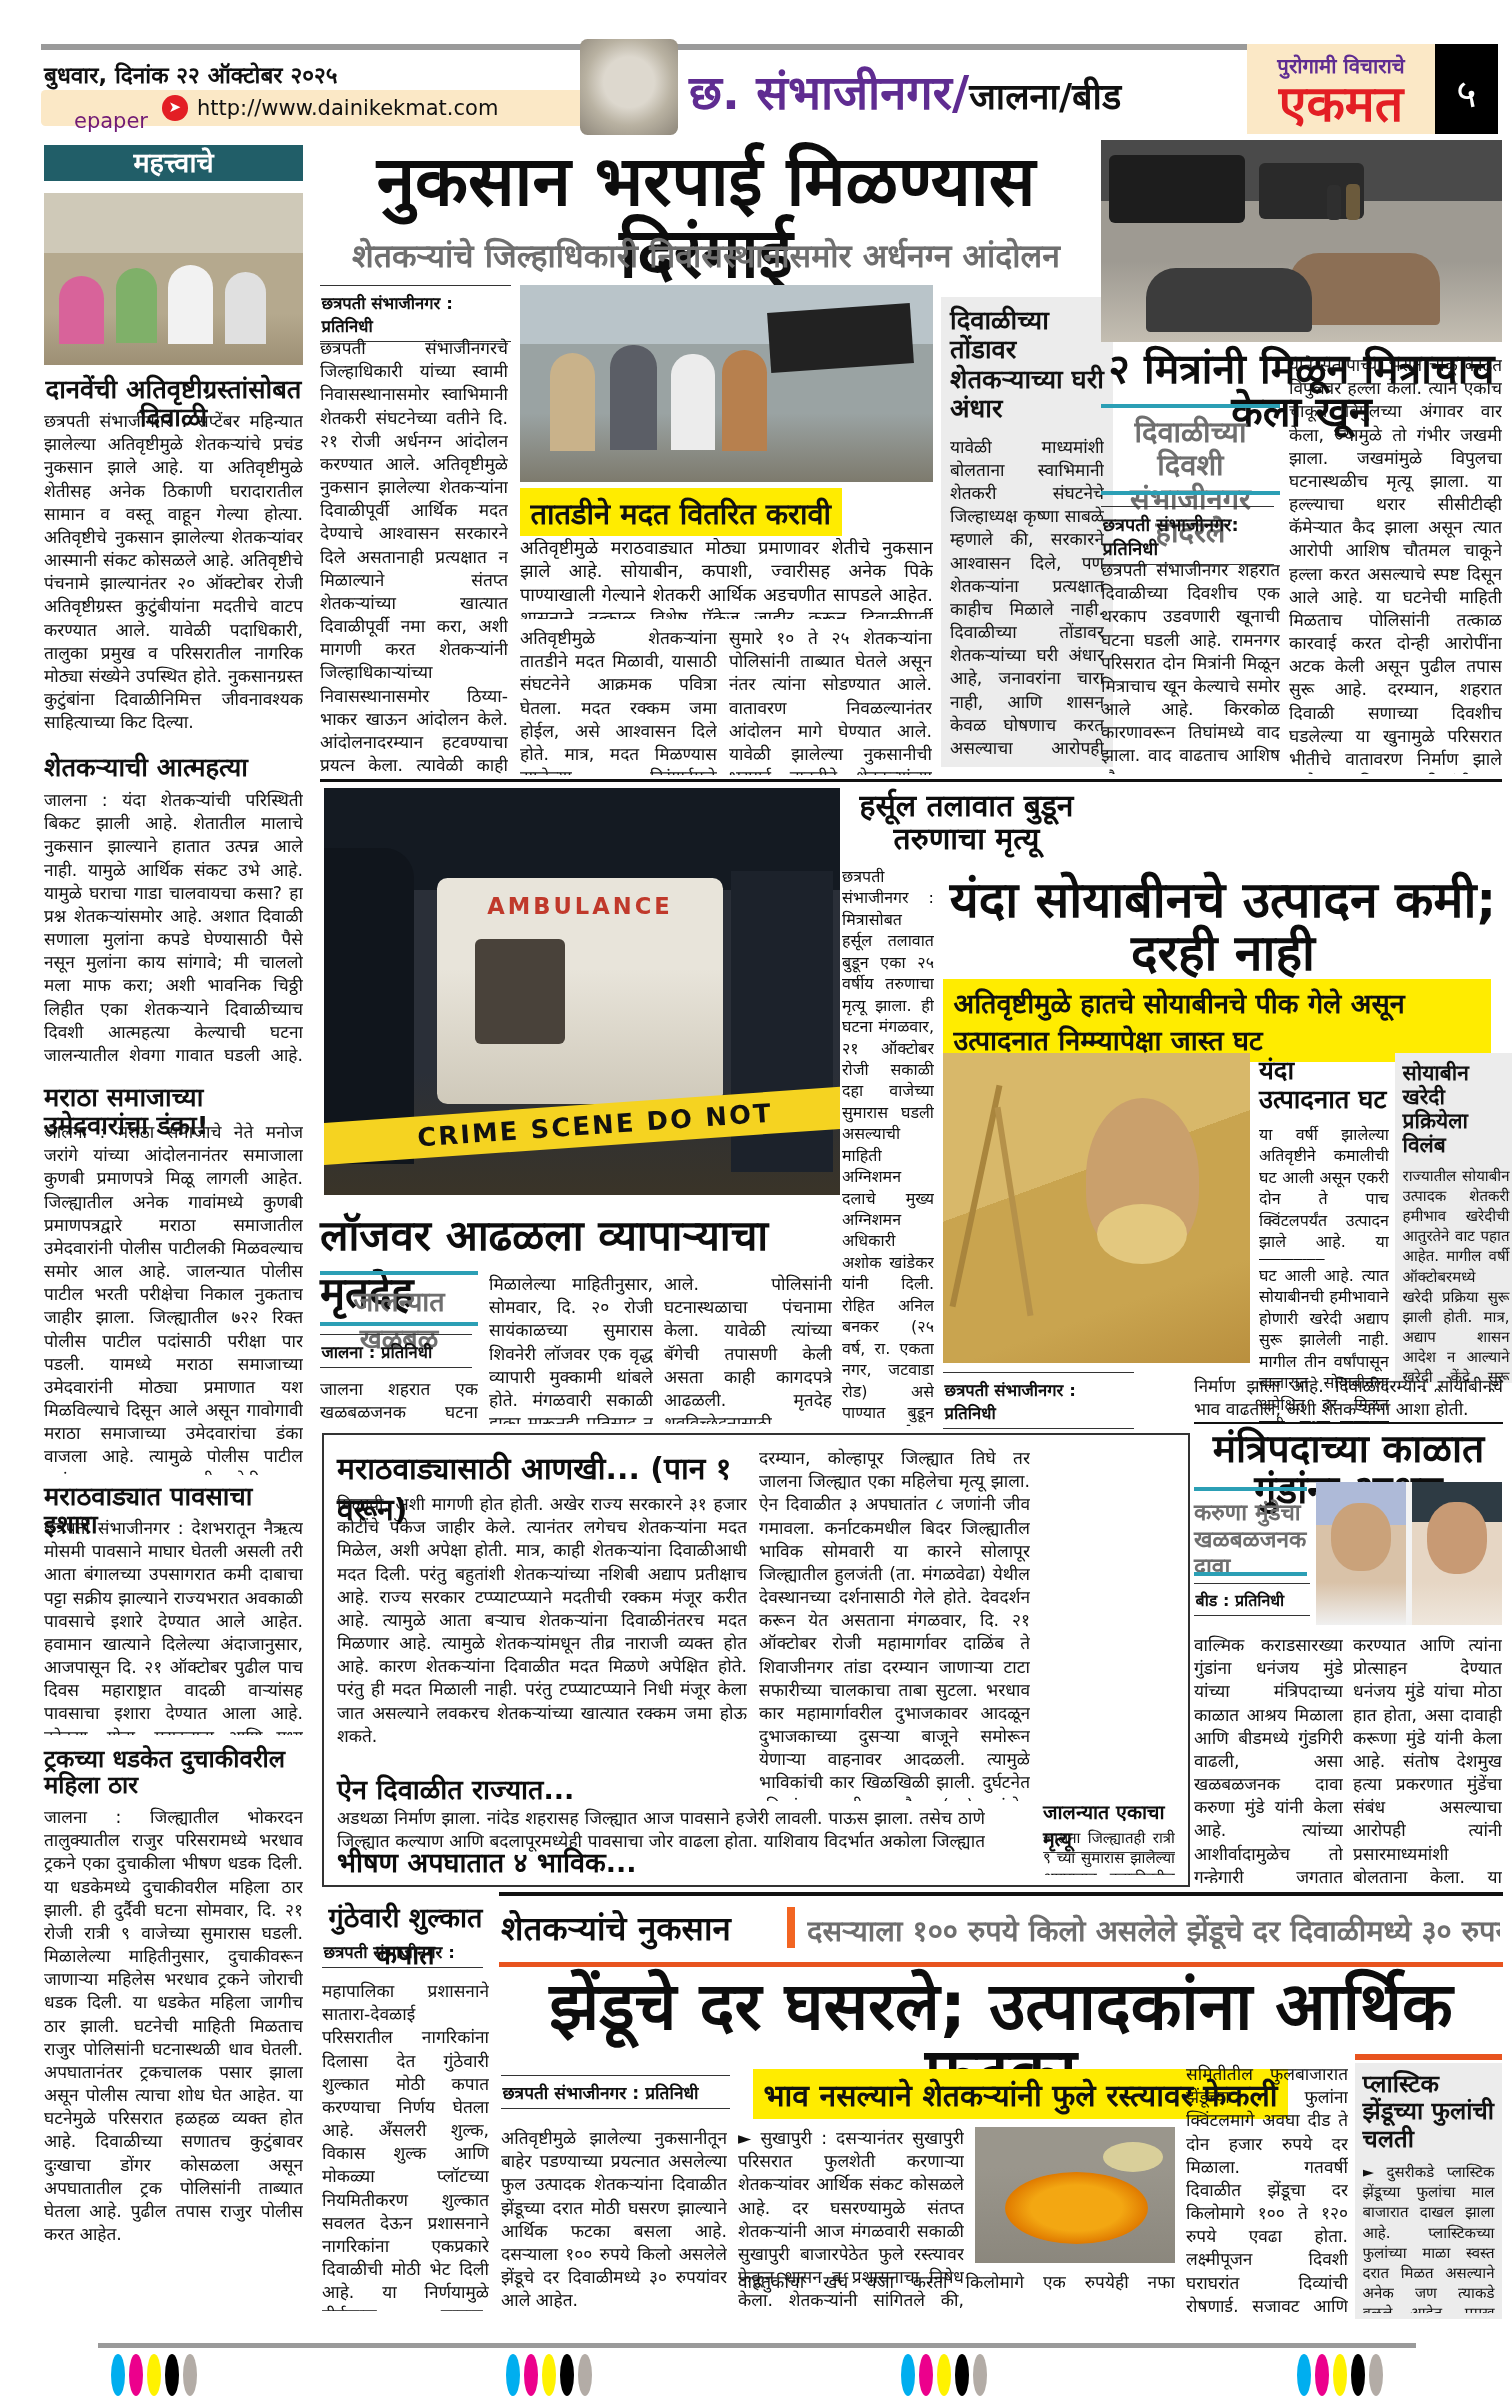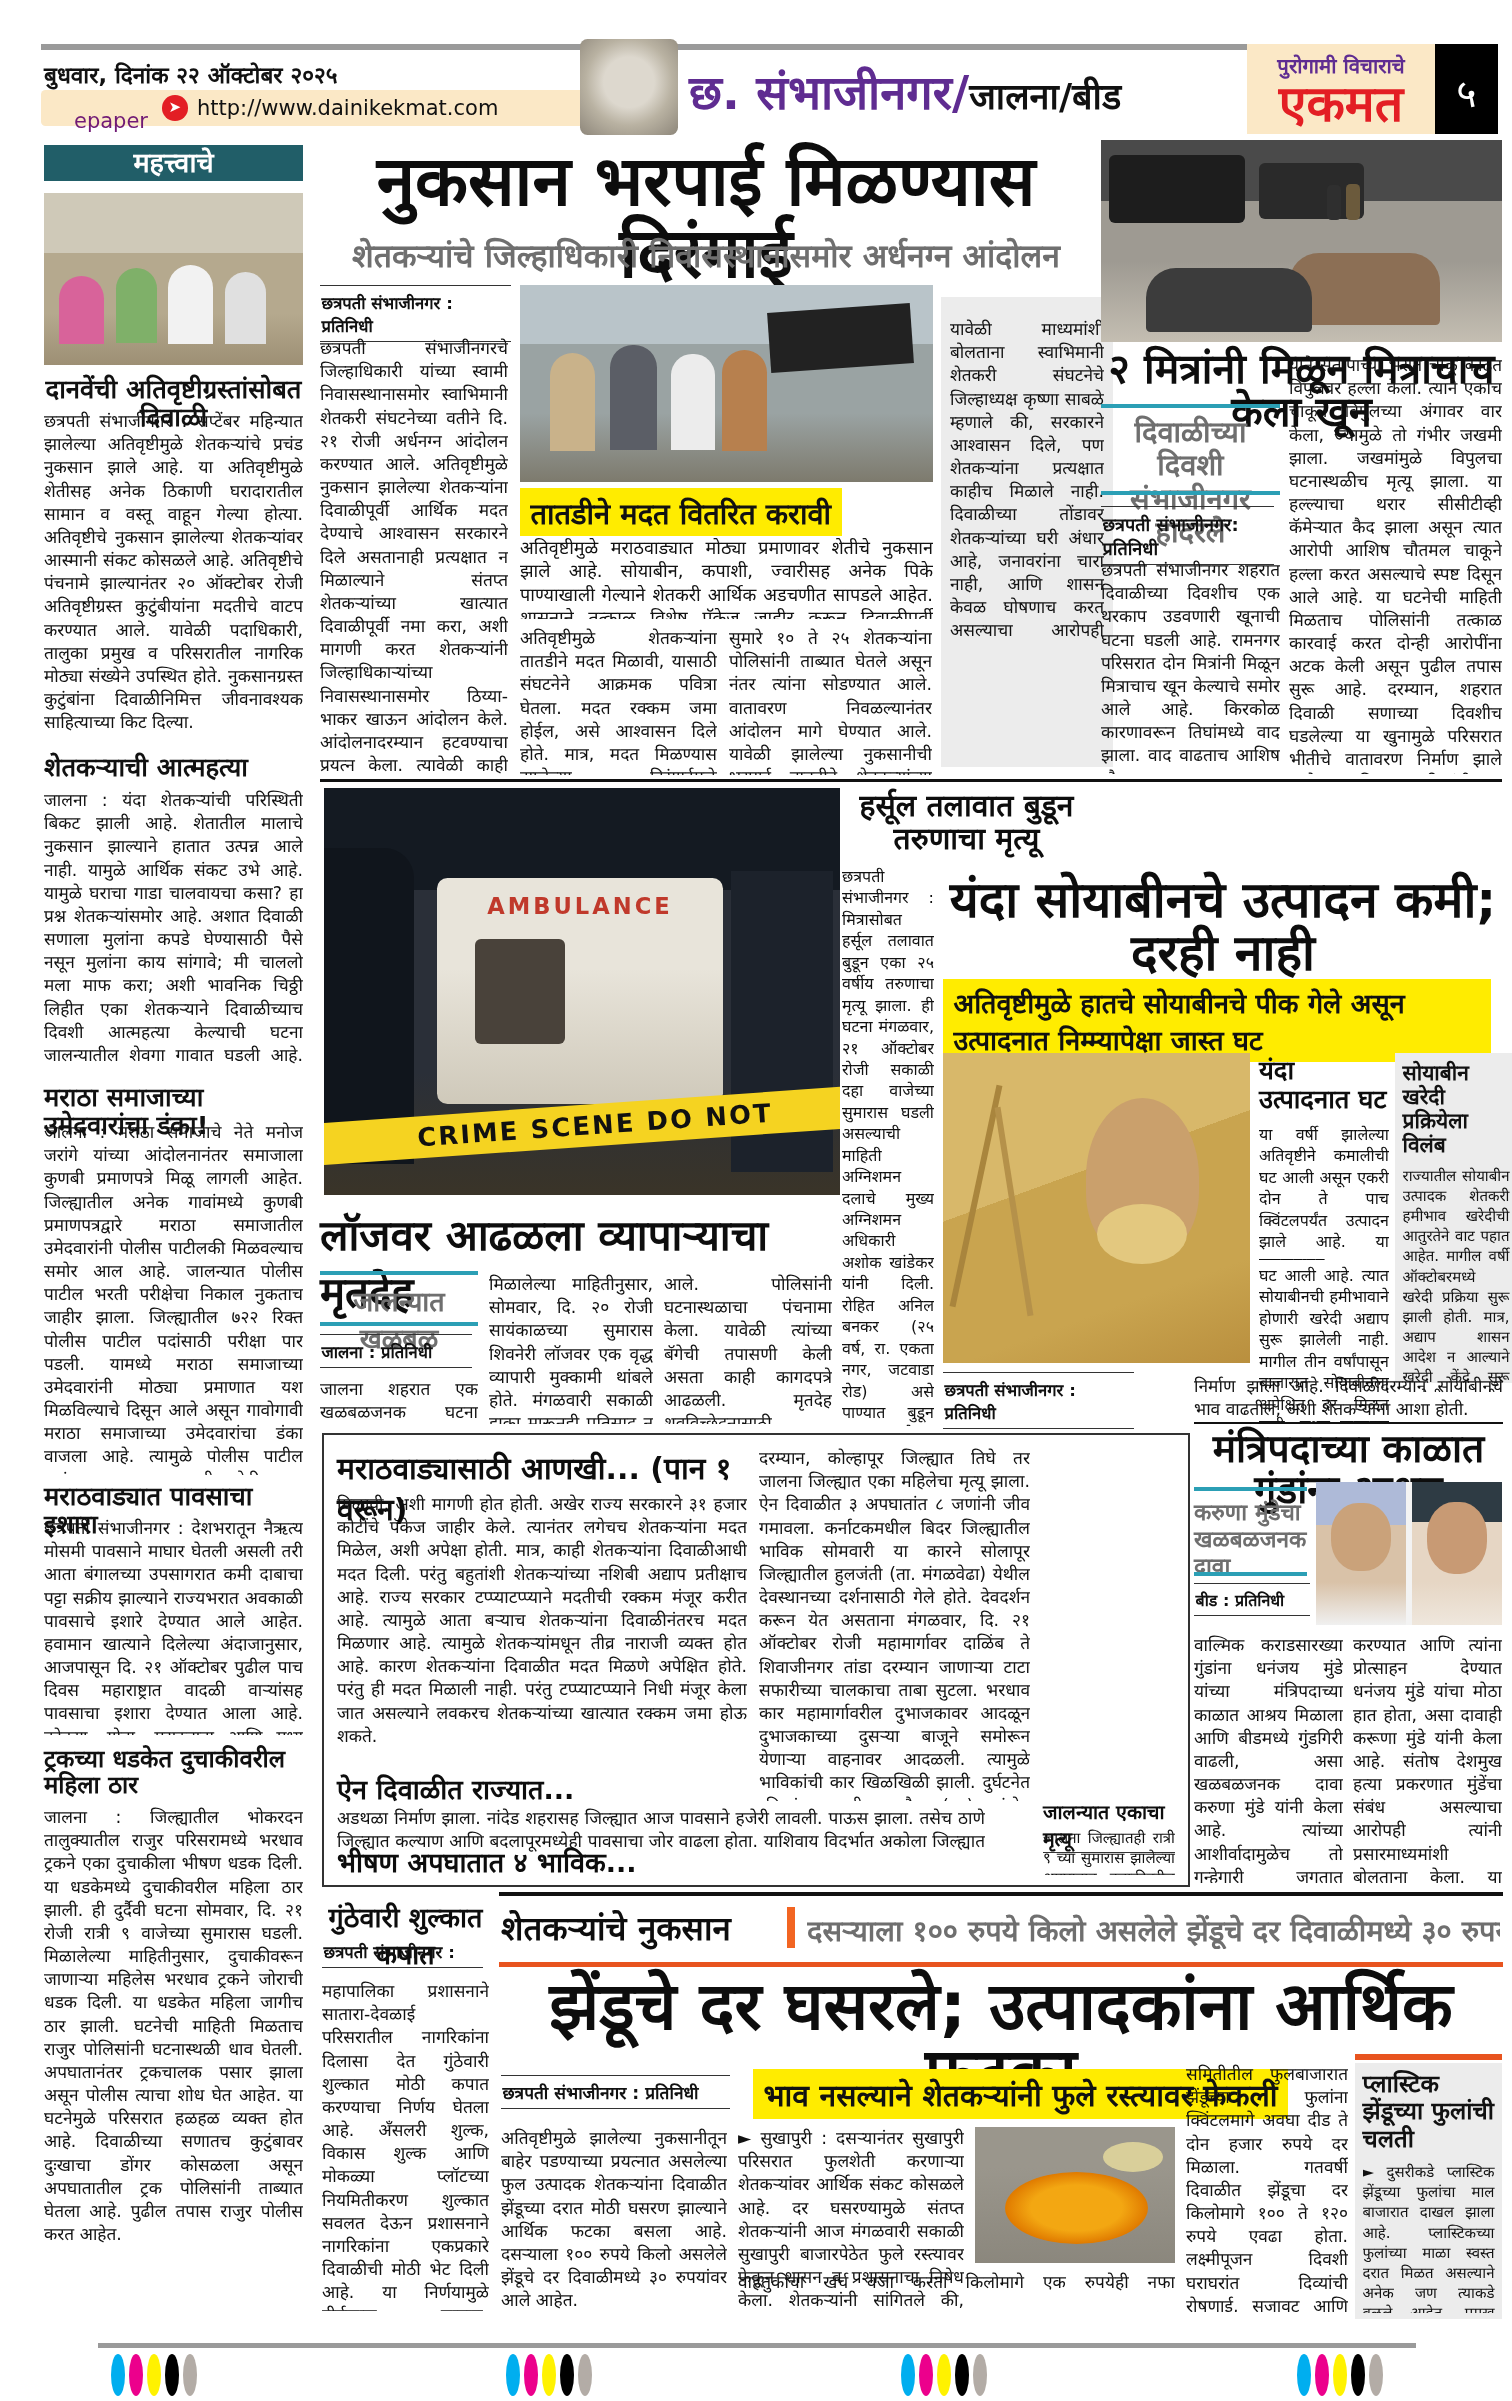--- a/index.html
+++ b/index.html
@@ -66,20 +66,21 @@
   <div style="position:absolute;left:30px;top:68px;width:45px;height:98px;background:#c9b28a;border-radius:22.6px 22.6px 0 0;"></div>
   <div style="position:absolute;left:90px;top:60px;width:47px;height:105px;background:#5b5e66;border-radius:22.6px 22.6px 0 0;"></div>
   <div style="position:absolute;left:151px;top:69px;width:44px;height:96px;background:#ececec;border-radius:21px 21px 0 0;"></div>
   <div style="position:absolute;left:202px;top:65px;width:45px;height:101px;background:#b7804e;border-radius:22.6px 22.6px 0 0;"></div>
 </div>
 <div class="abs" style="left:520px;top:488px;"><span class="yellowbar" style="font-size:29px;">तातडीने मदत वितरित करावी</span></div>
 <div class="abs caption-note" style="left:520px;top:536px;width:413px;height:83px;overflow:hidden;">अतिवृष्टीमुळे मराठवाड्यात मोठ्या प्रमाणावर शेतीचे नुकसान झाले आहे. सोयाबीन, कपाशी, ज्वारीसह अनेक पिके पाण्याखाली गेल्याने शेतकरी आर्थिक अडचणीत सापडले आहेत. शासनाने तत्काळ विशेष पॅकेज जाहीर करून दिवाळीपूर्वी शेतकऱ्यांच्या खात्यात मदतीची रक्कम जमा करावी, अशी मागणी यावेळी करण्यात आली.</div>
 <div class="abs bt" style="left:520px;top:627px;width:197px;height:148px;">अतिवृष्टीमुळे शेतकऱ्यांना तातडीने मदत मिळावी, यासाठी संघटनेने आक्रमक पवित्रा घेतला. मदत रक्कम जमा होईल, असे आश्वासन दिले होते. मात्र, मदत मिळण्यास झालेल्या दिरंगाईमुळे शेतकऱ्यांमधून नाराजी व्यक्त होत आहे. आंदोलकांना हटविण्याचा प्रयत्न झाला असता घटनास्थळी तणावपूर्ण वातावरण निर्माण झाले होते. स्वाभिमानी संघटनेच्या कार्यकर्त्यांनी सरकार विरोधात जोरदार घोषणाबाजी केली.</div>
 <div class="abs bt" style="left:729px;top:627px;width:203px;height:148px;">सुमारे १० ते २५ शेतकऱ्यांना पोलिसांनी ताब्यात घेतले असून नंतर त्यांना सोडण्यात आले. वातावरण निवळल्यानंतर आंदोलन मागे घेण्यात आले. यावेळी झालेल्या नुकसानीची भरपाई तातडीने शेतकऱ्यांच्या खात्यावर जमा करावी, अशी मागणी निवेदनाद्वारे करण्यात आली.</div>
 <div class="abs graybox" style="left:941px;top:297px;width:154px;height:452px;padding:9px;">
+  <div style="font-size:25.6px;font-weight:bold;line-height:1.15;">दिवाळीच्या तोंडावर शेतकऱ्याच्या घरी अंधार</div>
   <div class="bt" style="margin-top:12px;height:324px;">यावेळी माध्यमांशी बोलताना स्वाभिमानी शेतकरी संघटनेचे जिल्हाध्यक्ष कृष्णा साबळे म्हणाले की, सरकारने आश्वासन दिले, पण शेतकऱ्यांना प्रत्यक्षात काहीच मिळाले नाही. दिवाळीच्या तोंडावर शेतकऱ्यांच्या घरी अंधार आहे, जनावरांना चारा नाही, आणि शासन केवळ घोषणाच करत असल्याचा आरोपही त्यांनी केला.</div>
 </div>
 
 <div class="abs photo" style="left:1101px;top:140px;width:401px;height:202px;background:linear-gradient(180deg,#4a4a4a 0 30%,#9e9a92 30% 60%,#c4beb2);">
   <div style="position:absolute;left:7.5px;top:15px;width:136px;height:68px;background:#1d1d1d;border-radius:6px;"></div>
   <div style="position:absolute;left:158px;top:22.6px;width:105px;height:56px;background:#2a2a2a;border-radius:6px;"></div>
   <div style="position:absolute;left:188px;top:113px;width:151px;height:72px;background:#8c6f55;border-radius:30px 30px 4.5px 4.5px;"></div>
   <div style="position:absolute;left:45px;top:128px;width:166px;height:64px;background:#3c3c3c;border-radius:30px 30px 4.5px 4.5px;"></div>
   <div style="position:absolute;left:226px;top:45px;width:13.6px;height:35px;background:#2f2f2f;border-radius:4.5px;"></div>
   <div style="position:absolute;left:245px;top:44px;width:13.6px;height:36px;background:#6b5a3c;border-radius:4.5px;"></div>

